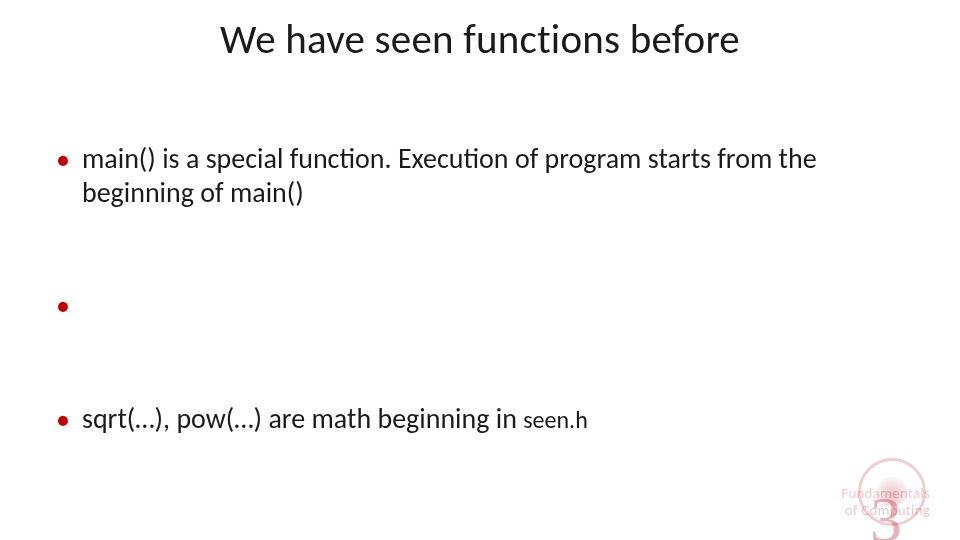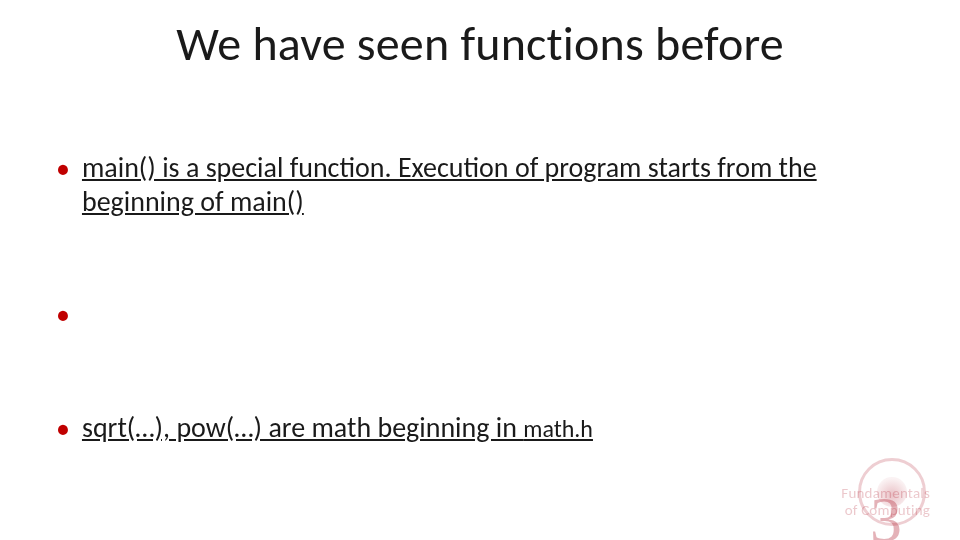--- a/index.html
+++ b/index.html
@@ -1,23 +1,23 @@
 <!DOCTYPE html>
 <html><head>
   <meta charset="utf-8">
   <style>
     * { margin: 0; padding: 0; box-sizing: border-box; }
     html, body { width: 960px; height: 540px; background: #ffffff; font-family: Calibri, "Segoe UI", Arial, sans-serif; overflow: hidden; }
     .slide { position: relative; width: 960px; height: 540px; padding: 0; }
-    .title { text-align: center; font-size: 48px; color: #1a1a1a; font-weight: 400; margin-top: 14px; letter-spacing: 0.2px; }
+    .title { text-align: center; font-size: 41px; color: #1a1a1a; font-weight: 400; margin-top: 14px; letter-spacing: 0.2px; }
     .content { margin-top: 78px; padding-left: 56px; padding-right: 40px; }
     .bullet { display: flex; align-items: flex-start; margin-bottom: 78px; }
     .bullet:last-child { margin-bottom: 0; }
     .dot { color: #c00000; font-size: 28px; line-height: 36px; margin-right: 12px; flex-shrink: 0; }
-    .btxt { font-size: 28px; line-height: 1.22; color: #1a1a1a; text-decoration: underline; }
+    .btxt { font-size: 28px; line-height: 1.22; color: #1a1a1a; }
     .btxt .small { font-size: 24px; }
     .slidenum { position: absolute; right: 58px; bottom: 2px; font-family: Georgia, "Times New Roman", serif; font-size: 64px; font-weight: 400; color: rgba(178, 34, 52, 0.35); line-height: 1; user-select: none; }
     .wm { position: absolute; right: 34px; bottom: 28px; width: 68px; height: 68px; border: 3px solid rgba(178,34,52,0.22); border-radius: 50%; display:flex; align-items:center; justify-content:center; }
     .wm-inner { width: 30px; height: 30px; background: radial-gradient(circle at 50% 60%, rgba(178,34,52,0.28), rgba(178,34,52,0.06) 70%); border-radius: 50%; }
     .wm-text { position:absolute; right: 30px; bottom: 36px; font-size: 15px; color: rgba(178,34,52,0.25); letter-spacing: 0.2px; text-align: right; line-height: 1.1; }
   </style>
 </head>
 <body>
 
 <div class="slide">
@@ -25,21 +25,21 @@
   <div class="content">
     <div class="bullet">
       <span class="dot">•</span>
       <span class="btxt">main() is a special function. Execution of program starts from the beginning of main()</span>
     </div>
     <div class="bullet">
       <span class="dot">•</span>
     </div>
     <div class="bullet">
       <span class="dot">•</span>
-      <span class="btxt"><span>sqrt(…), pow(…) are math beginning in </span><span class="small">math.h</span></span>
+      <span class="btxt"><span>sqrt(…), pow(…) are math beginning in </span><span class="small">seen.h</span></span>
     </div>
   </div>
 
   <div class="wm">
     <div class="wm-inner"></div>
   </div>
   <div class="wm-text">
     <span>Fundamentals</span><br>
     <span>of Computing</span>
   </div>

